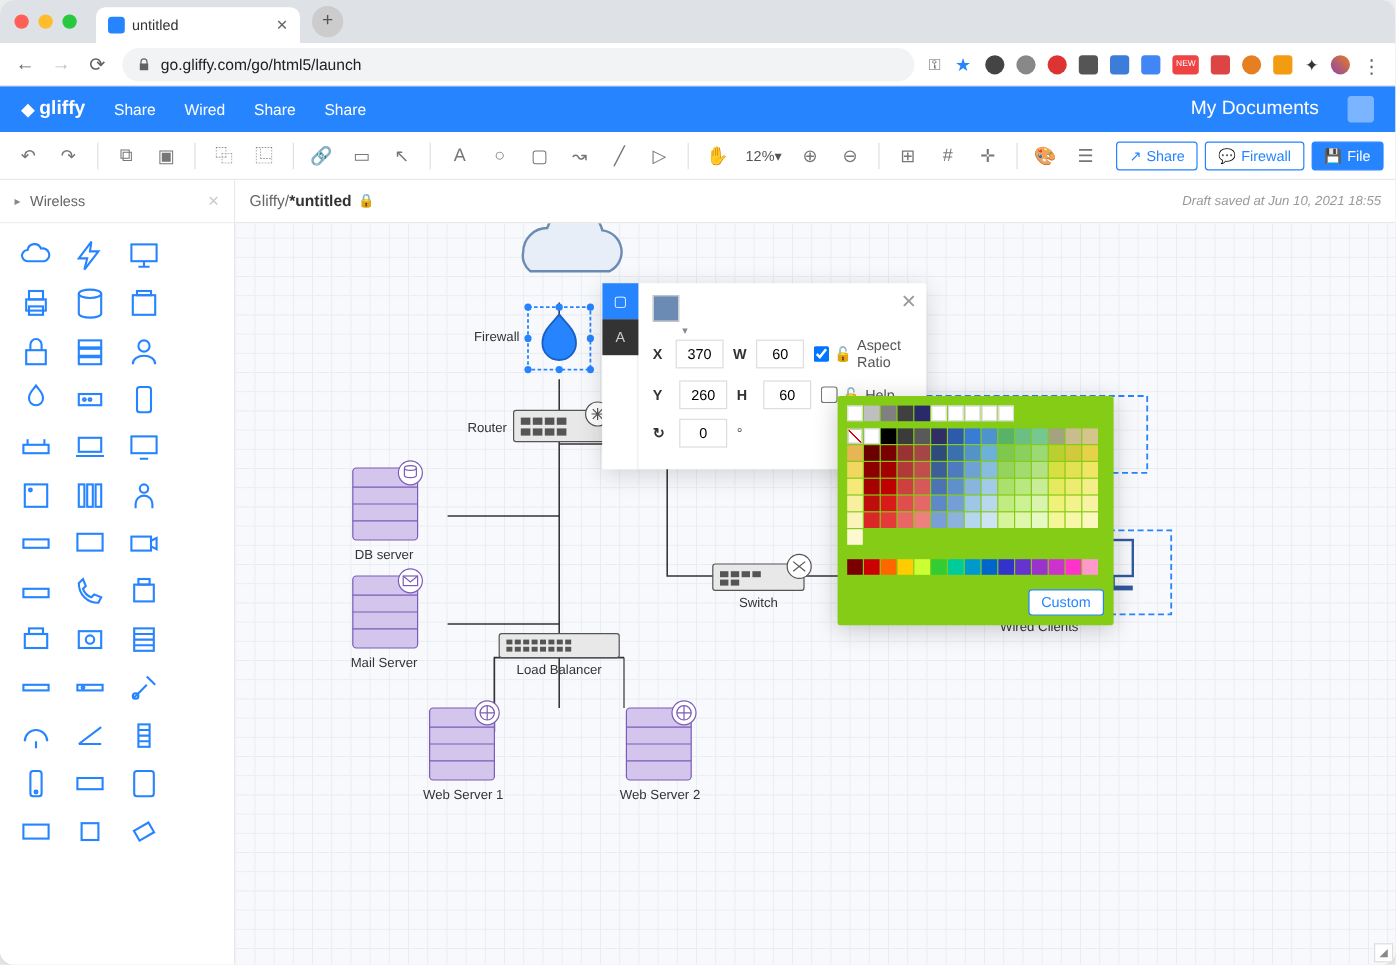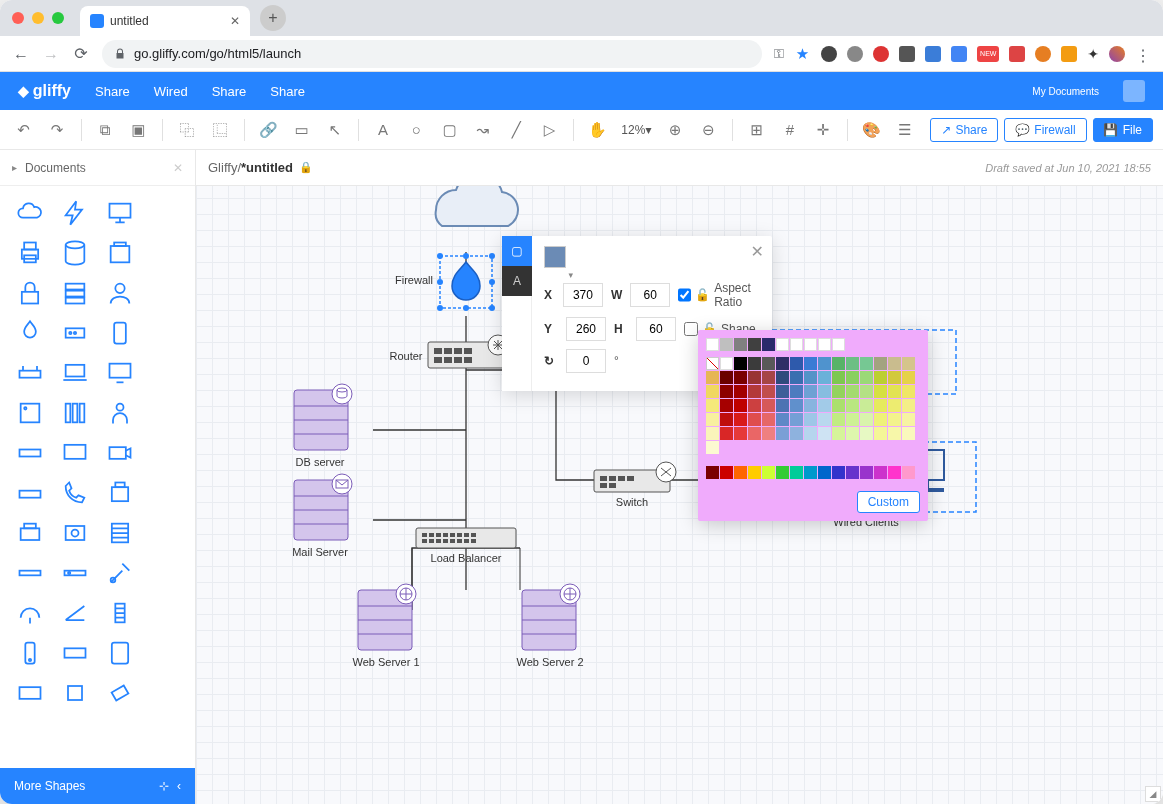--- a/index.html
+++ b/index.html
@@ -21,21 +21,21 @@
 .url-zone { flex: 1; background: #f1f3f4; border-radius: 14px; height: 28px; display: flex; align-items: center; padding: 0 12px; gap: 8px; font-size: 13px; color: #202124; }
 .lock-ic { width: 12px; height: 12px; }
 .ext-icons { display: flex; gap: 10px; align-items: center; }
 .ext-icons span { width: 16px; height: 16px; border-radius: 3px; display: inline-block; }
 
 
 .app-header { height: 38px; background: #2684ff; display: flex; align-items: center; padding: 0 18px; gap: 24px; color: #fff; font-size: 13px; }
 .gliffy-logo { font-weight: 700; font-size: 16px; display: flex; align-items: center; gap: 4px; }
 .gliffy-logo::before { content: "◆"; font-size: 14px; }
 .spacer { flex: 1; }
-.my-docs { font-size: 10px; }
+.my-docs { font-size: 16px; }
 .avatar { width: 22px; height: 22px; background: rgba(255,255,255,0.4); border-radius: 3px; }
 
 
 .toolbar { height: 40px; background: #fff; display: flex; align-items: center; padding: 0 10px; gap: 6px; border-bottom: 1px solid #e8e8e8; }
 .tool-btn { width: 28px; height: 28px; display: flex; align-items: center; justify-content: center; color: #777; font-size: 15px; cursor: pointer; border-radius: 3px; }
 .tool-sep { width: 1px; height: 22px; background: #e0e0e0; margin: 0 4px; }
 .zoom-txt { font-size: 12px; color: #555; padding: 0 4px; }
 .action-btn { border: 1px solid #2684ff; color: #2684ff; background: #fff; border-radius: 3px; padding: 4px 10px; font-size: 12px; display: flex; align-items: center; gap: 4px; cursor: pointer; }
 .action-btn.primary { background: #2684ff; color: #fff; }
 
@@ -73,21 +73,21 @@
 .pop-body { flex: 1; padding: 10px 12px; }
 .pop-close { position: absolute; right: 8px; top: 6px; color: #999; font-size: 16px; cursor: pointer; }
 .swatch-btn { width: 22px; height: 22px; background: #6b8bb5; border: 1px solid #ccc; margin-bottom: 10px; display: inline-block; }
 .pop-row { display: flex; align-items: center; gap: 8px; margin-bottom: 8px; }
 .pop-row label { width: 14px; font-weight: 600; color: #333; }
 .pop-row input[type="text"] { width: 40px; height: 24px; border: 1px solid #ddd; text-align: center; font-size: 12px; }
 .chk { display: flex; align-items: center; gap: 4px; }
 .chk input { width: 14px; height: 14px; }
 
 
-.color-pop { position: absolute; left: 700px; top: 178px; width: 230px; background: #f0abfc; box-shadow: 0 4px 20px rgba(0,0,0,0.2); border-radius: 2px; padding: 8px; }
+.color-pop { position: absolute; left: 700px; top: 178px; width: 230px; background: #84cc16; box-shadow: 0 4px 20px rgba(0,0,0,0.2); border-radius: 2px; padding: 8px; }
 .color-grid { display: flex; flex-wrap: wrap; gap: 1px; margin-bottom: 6px; }
 .color-grid div { width: 13px; height: 13px; cursor: pointer; }
 .color-row-sep { height: 6px; width: 100%; }
 .custom-btn { border: 1px solid #2684ff; color: #2684ff; background: #fff; padding: 3px 10px; font-size: 12px; border-radius: 3px; float: right; cursor: pointer; }
 
 .scroll-corner { position:absolute; right:2px; bottom:2px; width:16px; height:16px; background:#fff; border:1px solid #ddd; display:flex; align-items:center; justify-content:center; font-size:9px; color:#888;}
 </style>
 </head>
 <body>
 
@@ -191,21 +191,21 @@
     <span>Gliffy</span>
     <span> / </span>
     <span class="crumb-title">*untitled</span>
     <span class="lock-small">🔒</span>
     <span class="draft-saved">Draft saved at Jun 10, 2021 18:55</span>
   </div>
 
   <div class="sidebar">
     <div class="sb-head">
       <span class="sb-chev">▸</span>
-      <span>Documents</span>
+      <span>Wireless</span>
       <span class="sb-close">✕</span>
     </div>
     <div class="shape-grid">
 
       <div class="shape-cell">
           <svg viewBox="0 0 24 24" fill="none" stroke="#2684ff" stroke-width="1.5">
             <path d="M6 16a4 4 0 010-8 5 5 0 019.6-1A4 4 0 1118 16H6z"></path>
           </svg>
         </div>
       <div class="shape-cell">
@@ -444,27 +444,20 @@
           <svg viewBox="0 0 24 24" fill="none" stroke="#2684ff" stroke-width="1.5">
             <rect x="6" y="6" width="12" height="12"></rect>
           </svg>
         </div>
       <div class="shape-cell">
           <svg viewBox="0 0 24 24" fill="none" stroke="#2684ff" stroke-width="1.5">
             <rect x="6" y="8" width="12" height="8" transform="rotate(-30 12 12)"></rect>
           </svg>
         </div>
       <div class="shape-cell"></div>
-    </div>
-    <div class="sb-foot">
-      <span>More Shapes</span>
-      <div class="foot-toggle">
-        <span>⊹</span>
-        <span>‹</span>
-      </div>
     </div>
   </div>
 
   <div class="canvas-wrap">
     <div class="grid-bg"></div>
 
     <svg class="canvas-svg" viewBox="0 0 967 654">
 
       <g stroke="#333" stroke-width="1.3" fill="none">
         <path d="M270 102 V130"></path>
@@ -649,21 +642,21 @@
               </div>
           </div>
           <div class="pop-row">
             <label>Y</label>
             <input type="text" value="260" style="">
             <label>H</label>
             <input type="text" value="60" style="">
             <div class="chk">
                 <input type="checkbox" style="">
                 <span>🔓</span>
-                <span>Shape</span>
+                <span>Help</span>
               </div>
           </div>
           <div class="pop-row">
             <label>↻</label>
             <input type="text" value="0" style="">
             <span>°</span>
           </div>
         </div>
       </div>
     </div>

